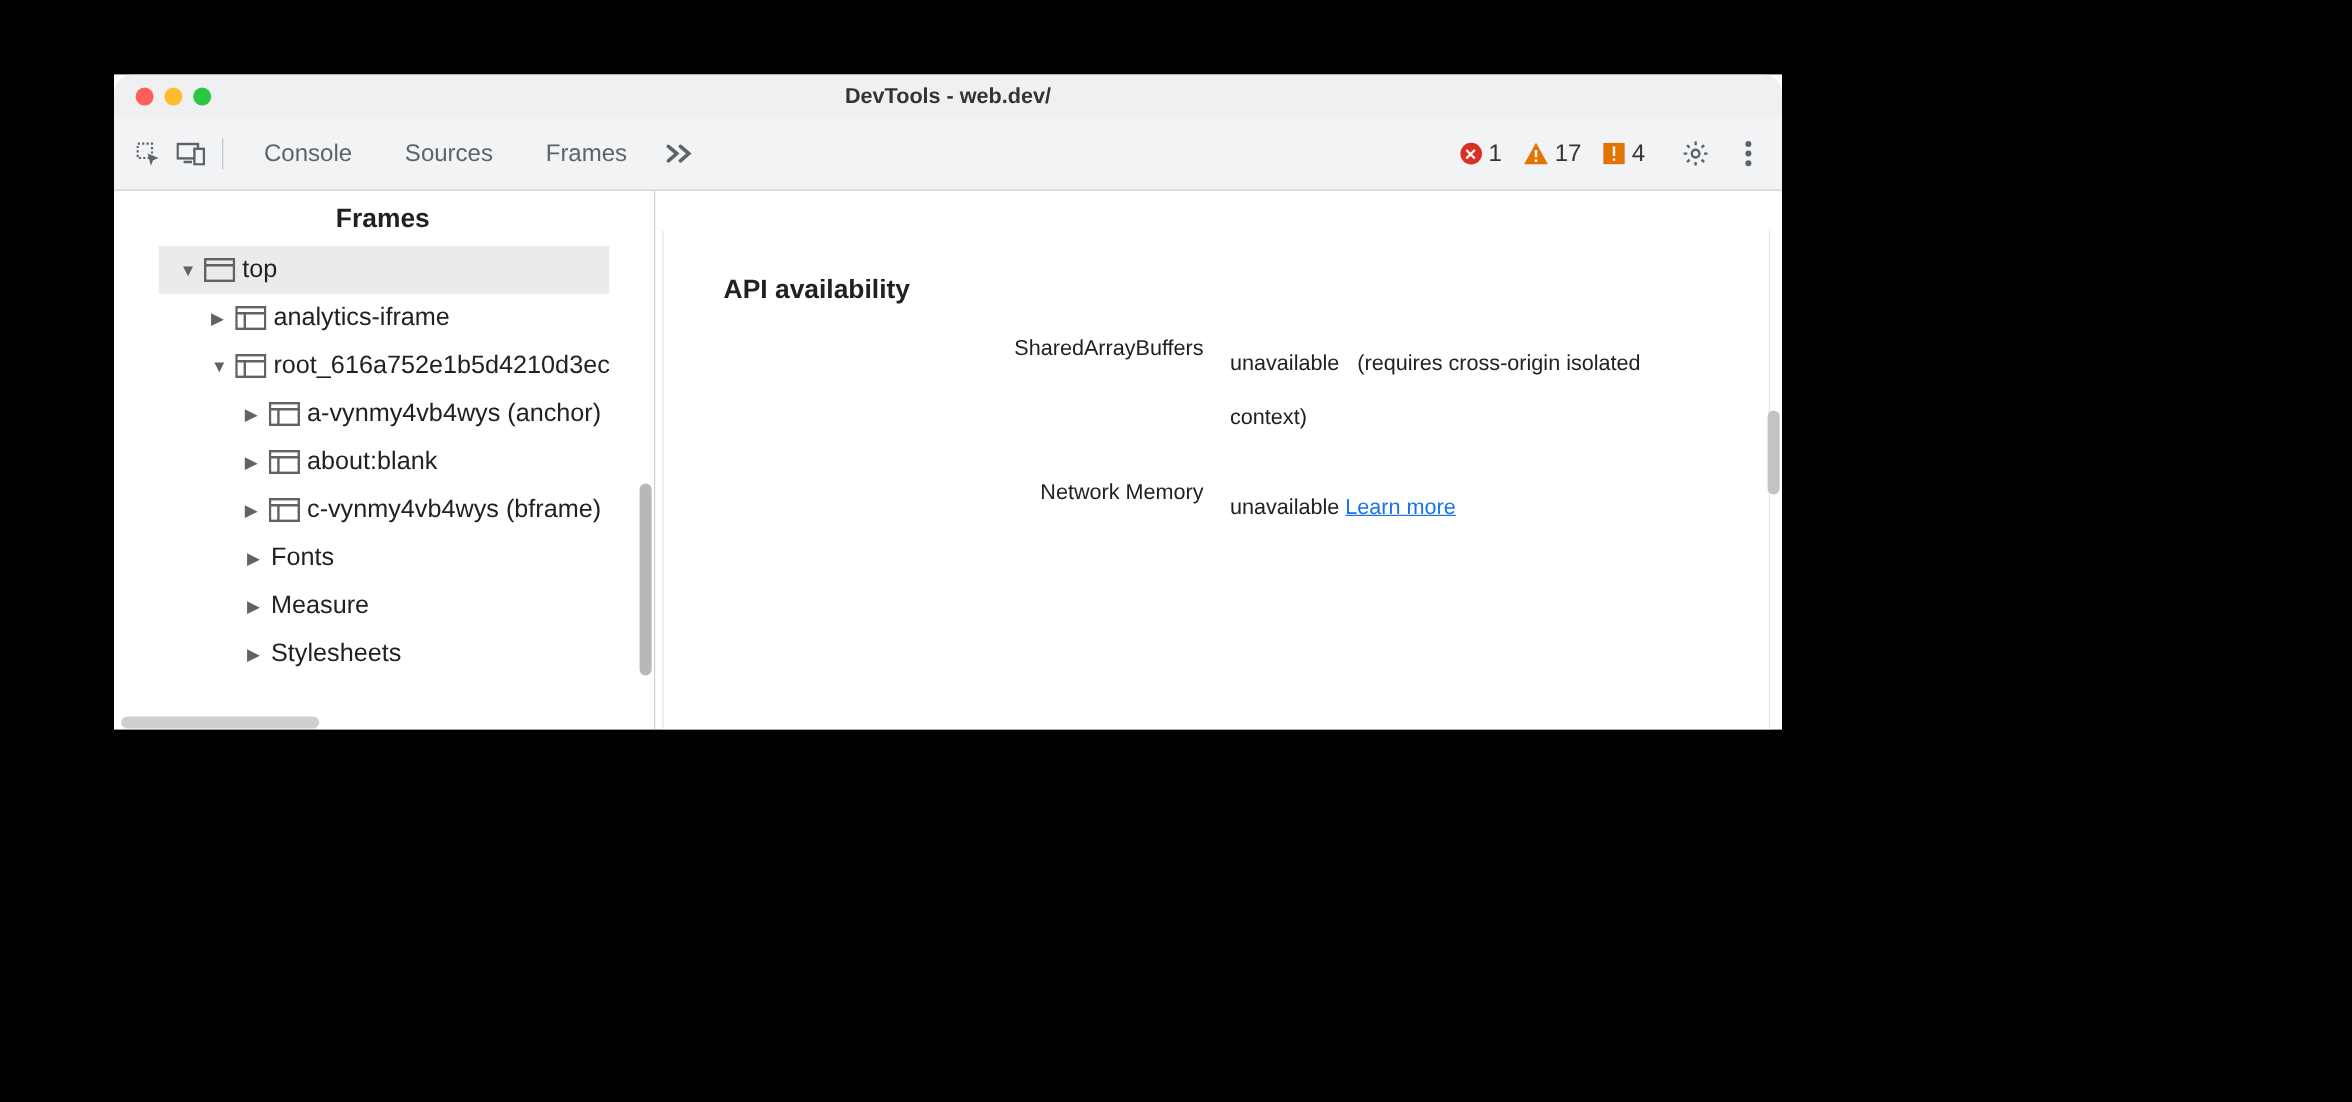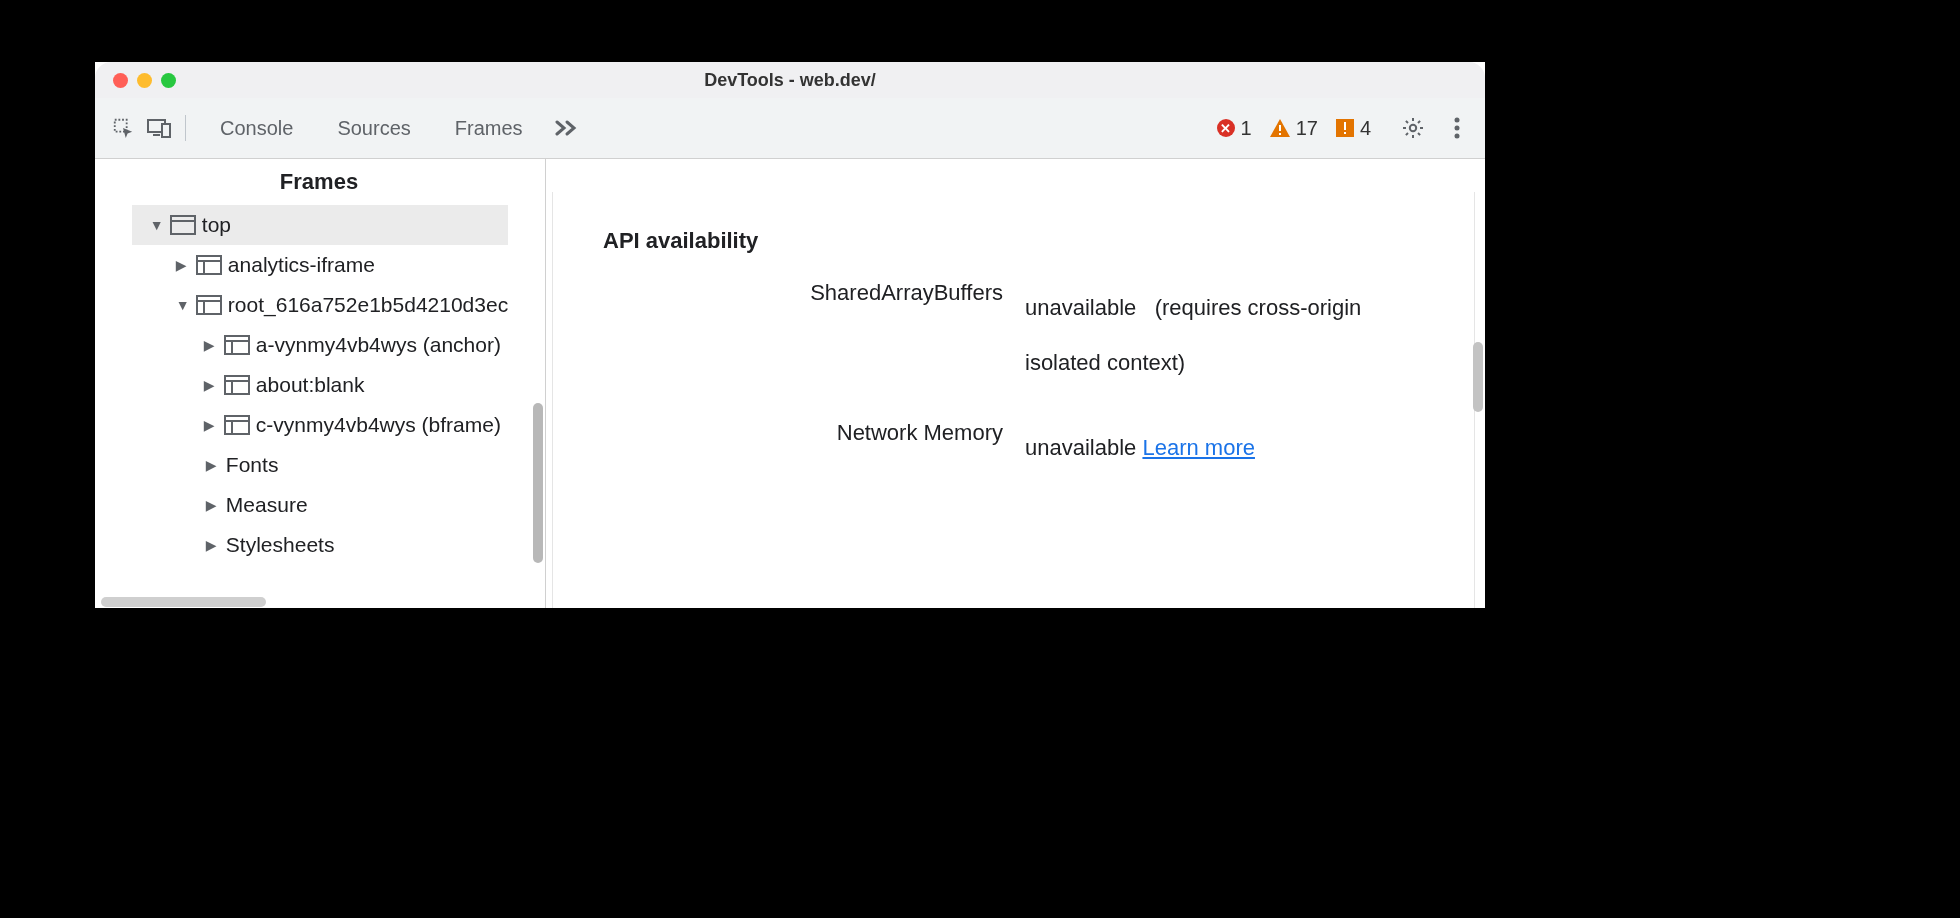--- a/index.html
+++ b/index.html
@@ -34,21 +34,21 @@
 .arrow{width:14px;display:inline-block;color:#5f6368;font-size:14px;}
 .frame-ic{display:inline-flex;}
 .subframe-ic{display:inline-flex;}
 .sb-scroll-v{position:absolute;right:2px;top:244px;width:10px;height:160px;background:#b8b8b8;border-radius:5px;}
 .sb-scroll-h{position:absolute;bottom:2px;left:6px;width:165px;height:10px;background:#cfcfcf;border-radius:5px;}
 .main{flex:1;position:relative;overflow:hidden;padding:0 0 0 0;margin-top:33px;}
 .main-inner{border:1px solid #e5e5e5;margin:0 10px 0 6px;border-top:none;height:100%;box-sizing:border-box;padding:36px 50px 0 50px;}
 .main-title{font-size:22px;font-weight:700;color:#202124;margin-bottom:26px;}
 .main-desc{font-size:21px;color:#202124;line-height:2.5;margin-bottom:24px;}
 a.link{color:#1a73e8;text-decoration:underline;}
-.api-table{font-size:22px;color:#202124;}
+.api-table{font-size:18px;color:#202124;}
 .api-row{display:flex;align-items:flex-start;margin-bottom:30px;}
 .api-label{width:400px;text-align:right;padding-right:22px;}
 .api-val{flex:1;line-height:2.5;}
 .main-scroll{position:absolute;right:2px;top:150px;width:10px;height:70px;background:#c3c3c3;border-radius:5px;}
 svg{display:block;}
 </style>
 </head>
 <body>
 
 <div class="window">

